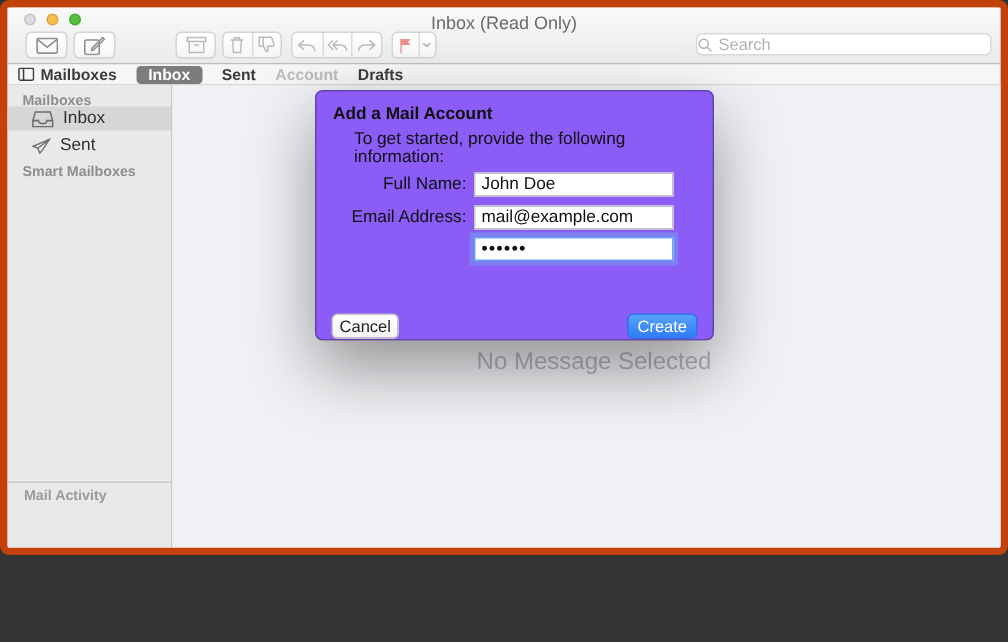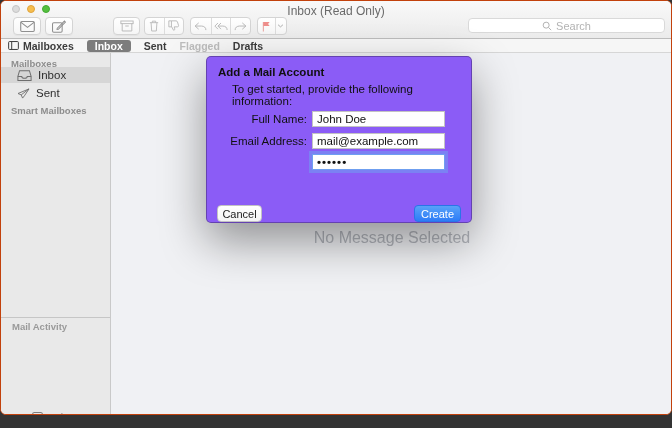--- a/index.html
+++ b/index.html
@@ -1,19 +1,19 @@
 <!DOCTYPE html>
 <html><head>
 <meta charset="utf-8">
 <style>
   * { margin:0; padding:0; box-sizing:border-box; }
   html,body { width:672px; height:428px; font-family:"Liberation Sans", sans-serif; background:#333; }
   .window {
-    position:relative; width:672px; height:415px; border-radius:6px; overflow:hidden;
-    border:1px solid #c2410c; background:#fff;
+    position:relative; width:672px; height:370px; border-radius:6px; overflow:hidden;
+    border:5px solid #c2410c; background:#fff;
   }
   
   .titlebar {
     position:absolute; left:0; top:0; width:100%; height:38px;
     background:linear-gradient(#f9f9f9,#ebebeb); border-bottom:1px solid #bcbcbc;
   }
   .window-title {
     position:absolute; top:3px; left:0; width:100%; text-align:center;
     font-size:12px; color:#6a6a6a;
   }
@@ -28,21 +28,21 @@
     box-shadow:0 1px 0 rgba(0,0,0,0.03);
   }
   .seg { position:absolute; top:16px; height:18px; display:flex; border:1px solid #d4d4d4; border-radius:4px; background:linear-gradient(#ffffff,#f6f6f6); }
   .seg > div { display:flex; align-items:center; justify-content:center; height:100%; }
   .seg > div + div { border-left:1px solid #dcdcdc; }
   .icon-stroke { stroke:#b9b9b9; fill:none; stroke-width:1.1; }
   .icon-dark   { stroke:#8f8f8f; fill:none; stroke-width:1.2; }
   .searchbox {
     position:absolute; right:6px; top:17px; width:197px; height:15px;
     background:#fff; border:1px solid #d9d9d9; border-radius:4px;
-    display:flex; align-items:center; justify-content:center; gap:4px;
+    display:flex; align-items:center; justify-content:flex-start; gap:4px;
     color:#b3b3b3; font-size:11px;
   }
   .chev { width:7px; height:4px; }
   .chev path { stroke:#a9a9a9; stroke-width:1.2; fill:none; }
   
   .favbar {
     position:absolute; left:0; top:38px; width:100%; height:14px;
     background:#f6f6f6; border-bottom:1px solid #d6d6d6;
     display:flex; align-items:center; padding-left:7px; font-size:10.5px; font-weight:bold; color:#3c3c3c;
   }
@@ -192,21 +192,21 @@
   <div class="favbar">
     <div class="fav-item">
       <svg width="11" height="9" viewBox="0 0 12 10">
         <rect x="0.6" y="0.6" width="10.8" height="8.8" rx="1" stroke="#3c3c3c" stroke-width="1.1" fill="none"></rect>
         <line x1="4" y1="0.6" x2="4" y2="9.4" stroke="#3c3c3c" stroke-width="1.1"></line>
       </svg>
       <span>Mailboxes</span>
     </div>
     <div class="fav-pill">Inbox</div>
     <div class="fav-plain">Sent</div>
-    <div class="fav-dim">Flagged</div>
+    <div class="fav-dim">Account</div>
     <div class="fav-plain">Drafts</div>
   </div>
 
   <div class="content">
 
     <div class="sidebar">
       <div class="side-header" style="top:5px;">Mailboxes</div>
       <div class="side-row selected" style="top:14px;">
         <svg width="15" height="11" viewBox="0 0 16 12">
           <path d="M0.8 7 2.6 0.8h10.8L15.2 7v4.4H0.8z" stroke="#6e6e6e" stroke-width="1.1" fill="none"></path>

